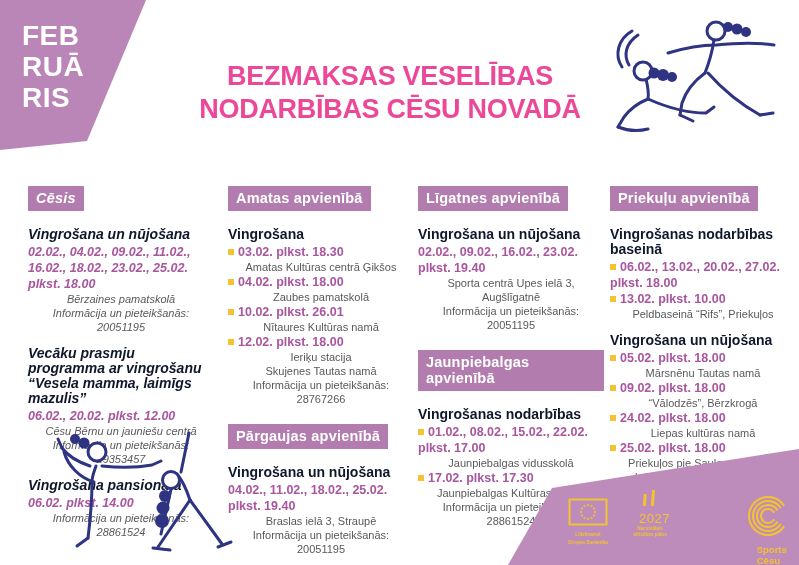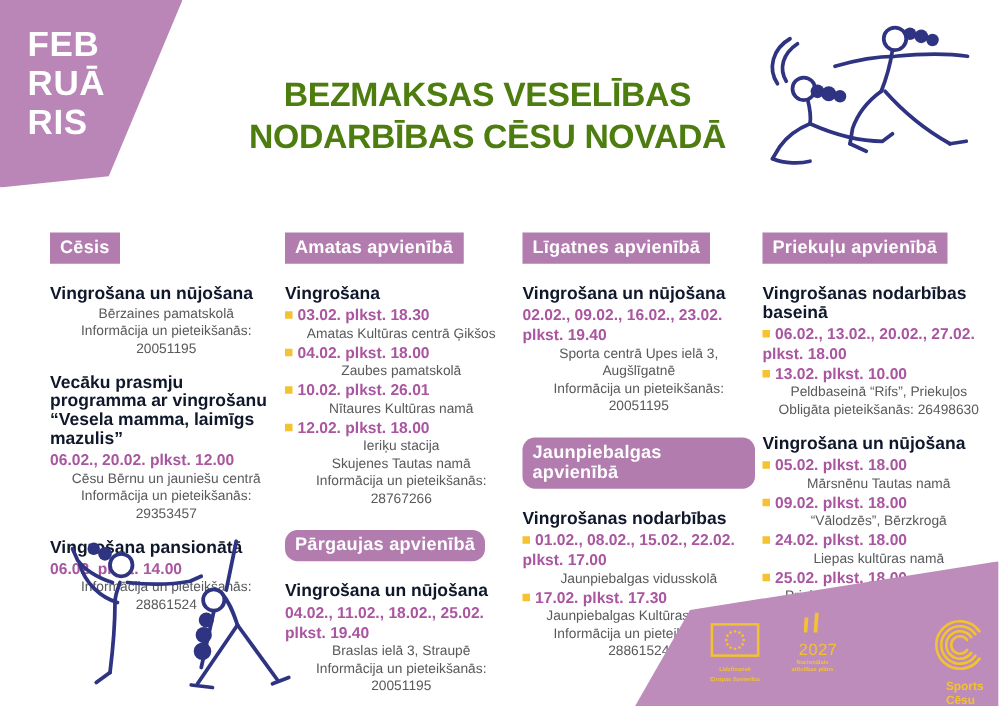--- a/index.html
+++ b/index.html
@@ -15,36 +15,36 @@
     background:#b684b4;background:#ba86b7;
     clip-path:polygon(0 0,146px 0,87px 141px,0 150px);
   }
   .month-text{
     position:absolute;left:22px;top:20px;
     color:#ffffff;font-size:28px;font-weight:800;line-height:31px;letter-spacing:.5px;
   }
   
   .main-title{
     position:absolute;left:170px;top:60px;width:440px;
-    text-align:center;color:#4d7c0f;font-size:27px;font-weight:800;
+    text-align:center;color:#ec4899;font-size:27px;font-weight:800;
     line-height:33px;letter-spacing:-.3px;
   }
   
   #columns{position:absolute;left:28px;top:186px;width:768px;}
   .column{position:absolute;top:0;width:186px;}
-  .column:nth-child(1){left:12px;}
+  .column:nth-child(1){left:0;font-style:italic;}
   .column:nth-child(2){left:200px;}
   .column:nth-child(3){left:390px;}
   .column:nth-child(4){left:582px;}
   .badge{
     display:inline-block;background:#b27caf;color:#ffffff;
     font-size:14.5px;font-weight:800;padding:4px 8px 5px 8px;
     margin:0 0 4px 0;letter-spacing:.2px;
   }
-  .badge.later{margin-top:18px;border-radius:10px;}
+  .badge.later{margin-top:18px;}
   .block{margin-top:12px;}
   .block-title{
     color:#0f172a;font-size:14px;font-weight:800;line-height:15px;margin-bottom:2px;
   }
   .line-date{
     color:#a9559f;font-size:12.5px;font-weight:800;line-height:16px;
   }
   .line-text{
     color:#58595b;font-size:11px;font-weight:400;line-height:14px;text-align:center;
   }
@@ -111,20 +111,21 @@
       <circle cx="84" cy="68" r="5"></circle>
     <circle cx="140" cy="18" r="5"></circle>
       <circle cx="149" cy="20" r="5.5"></circle>
       <circle cx="158" cy="23" r="5"></circle>
   </g>
 </svg>
 
 <div id="columns">
     <div class="column"><div class="badge">Cēsis</div><div class="block">
         <div class="block-title">Vingrošana un nūjošana</div>
+        <div class="line-date"><span>02.02., 04.02., 09.02., 11.02., 16.02., 18.02., 23.02., 25.02. plkst. 18.00</span></div>
         <div class="line-text"><span>Bērzaines pamatskolā</span></div>
         <div class="line-text"><span>Informācija un pieteikšanās: 20051195</span></div>
       </div><div class="block">
         <div class="block-title">Vecāku prasmju programma ar vingrošanu “Vesela mamma, laimīgs mazulis”</div>
         <div class="line-date"><span>06.02., 20.02. plkst. 12.00</span></div>
         <div class="line-text"><span>Cēsu Bērnu un jauniešu centrā</span></div>
         <div class="line-text"><span>Informācija un pieteikšanās: 29353457</span></div>
       </div><div class="block">
         <div class="block-title">Vingrošana pansionātā</div>
         <div class="line-date"><span>06.02. plkst. 14.00</span></div>
@@ -159,21 +160,20 @@
         <div class="line-text"><span>Jaunpiebalgas vidusskolā</span></div>
         <div class="line-date"><span class="bullet"></span><span>17.02. plkst. 17.30</span></div>
         <div class="line-text"><span>Jaunpiebalgas Kultūras centrā</span></div>
         <div class="line-text"><span>Informācija un pieteikšanās: 28861524</span></div>
       </div></div>
     <div class="column"><div class="badge">Priekuļu apvienībā</div><div class="block">
         <div class="block-title">Vingrošanas nodarbības baseinā</div>
         <div class="line-date"><span class="bullet"></span><span>06.02., 13.02., 20.02., 27.02. plkst. 18.00</span></div>
         <div class="line-date"><span class="bullet"></span><span>13.02. plkst. 10.00</span></div>
         <div class="line-text"><span>Peldbaseinā “Rifs”, Priekuļos</span></div>
-        <div class="line-text"><span>Obligāta pieteikšanās: 26498630</span></div>
       </div><div class="block">
         <div class="block-title">Vingrošana un nūjošana</div>
         <div class="line-date"><span class="bullet"></span><span>05.02. plkst. 18.00</span></div>
         <div class="line-text"><span>Mārsnēnu Tautas namā</span></div>
         <div class="line-date"><span class="bullet"></span><span>09.02. plkst. 18.00</span></div>
         <div class="line-text"><span>“Vālodzēs”, Bērzkrogā</span></div>
         <div class="line-date"><span class="bullet"></span><span>24.02. plkst. 18.00</span></div>
         <div class="line-text"><span>Liepas kultūras namā</span></div>
         <div class="line-date"><span class="bullet"></span><span>25.02. plkst. 18.00</span></div>
         <div class="line-text"><span>Priekuļos pie Saules pulksteņa</span></div>

